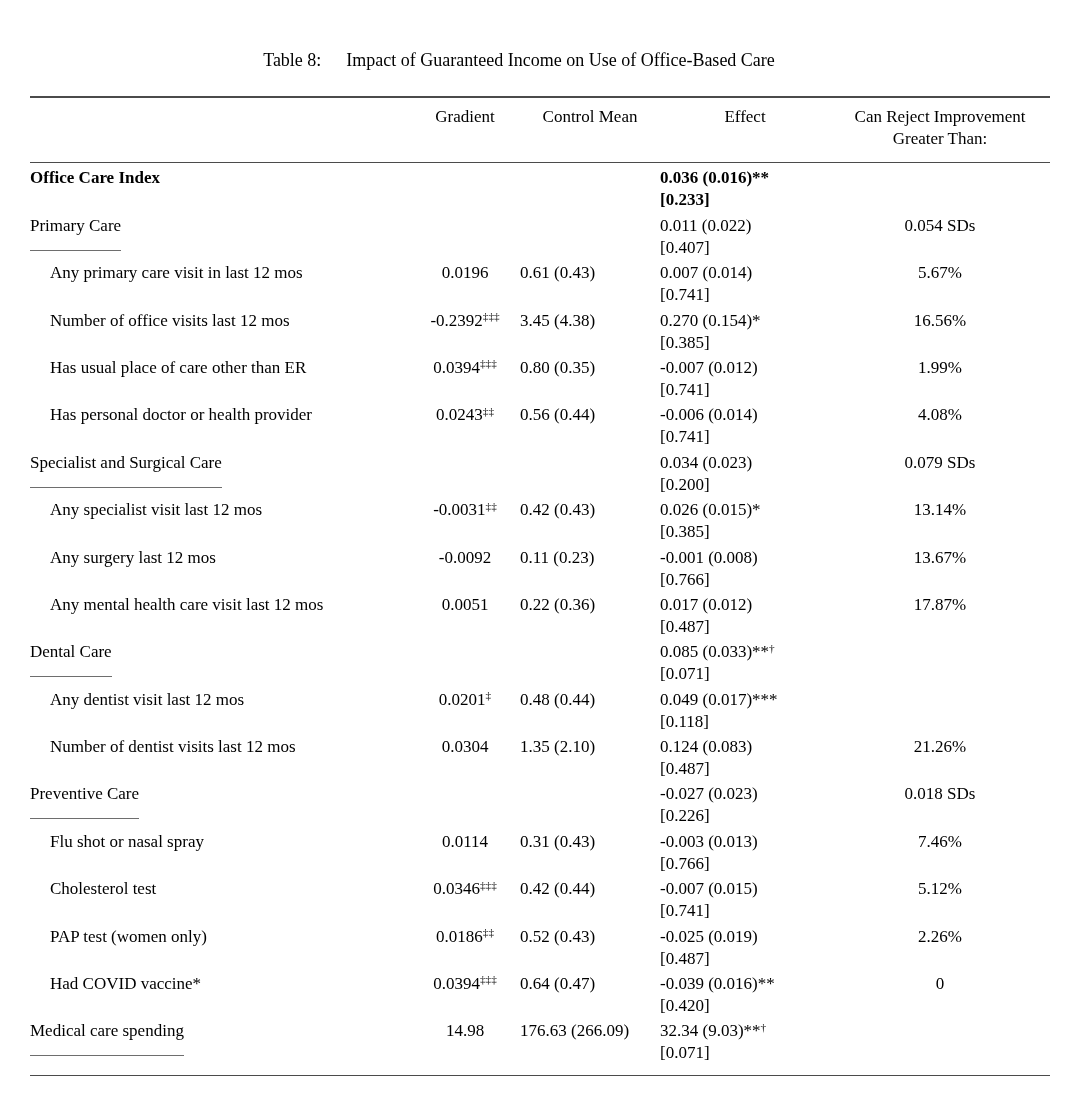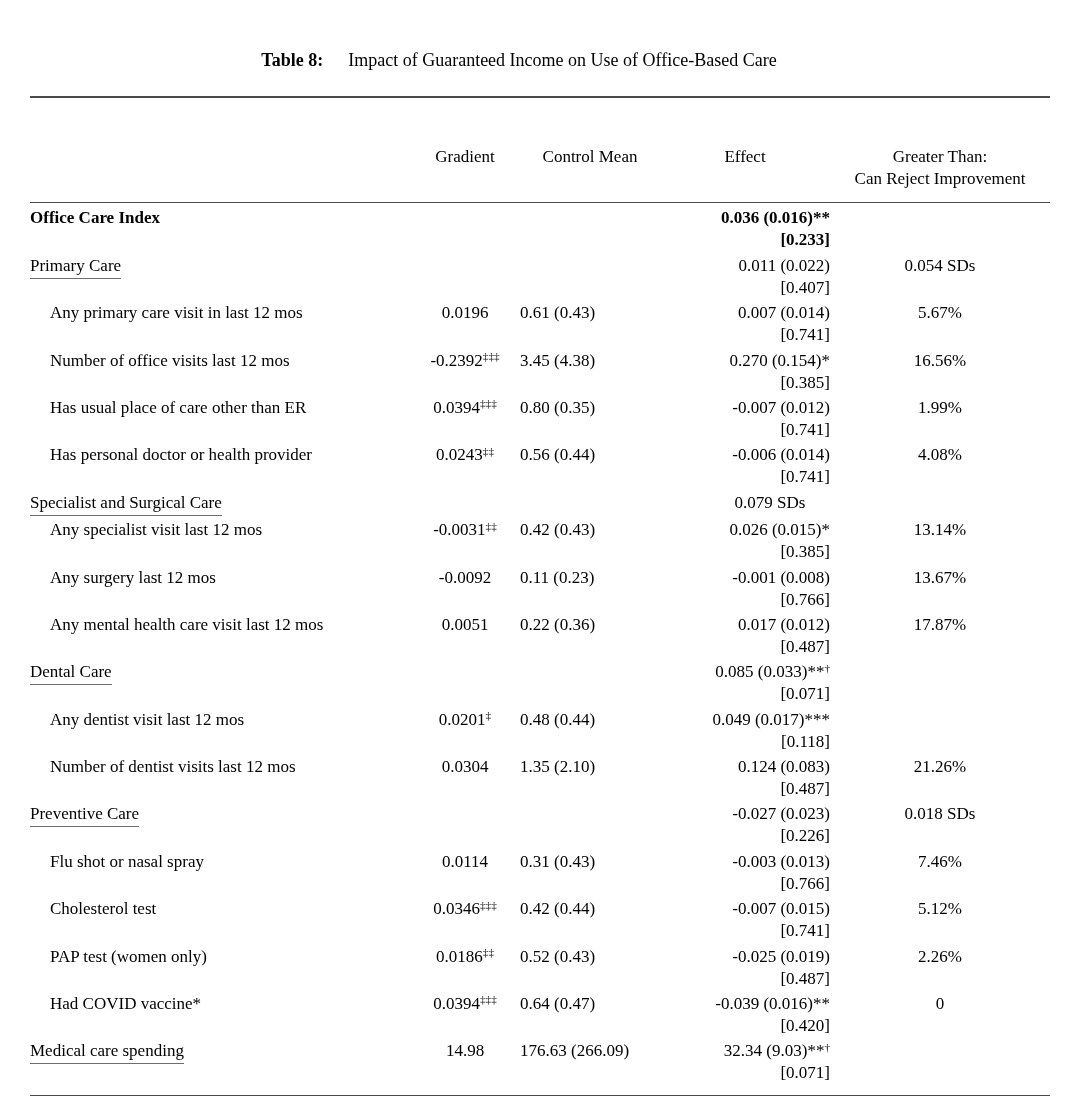--- a/index.html
+++ b/index.html
@@ -15,45 +15,45 @@
 
   .caption {
     padding-top: 48px;
     text-align: center;
     font-size: 18px;
     line-height: 25px;
     position: relative;
     left: -21px;
     white-space: nowrap;
   }
-  .caption-prefix { font-weight: 700; margin-right: 25px; }
+  .caption-prefix { font-weight: 400; margin-right: 25px; }
 
   .table-wrap { width: 1020px; margin: 23px auto 0 auto; }
 
   .rule { height: 1.7px; background: #4b4b4b; }
 
   .row { display: flex; align-items: flex-start; }
   .cell { line-height: 22px; font-size: 17px; }
   .c-label    { width: 380px; text-align: left; }
   .c-gradient { width: 110px; text-align: center; }
   .c-cmean    { width: 140px; text-align: left; }
-  .c-effect   { width: 170px; text-align: right; }
+  .c-effect   { width: 170px; text-align: left; }
   .c-reject   { width: 220px; text-align: center; }
 
-  .header-row { padding: 8px 0 12px 0; margin-top: 40px; }
+  .header-row { padding: 8px 0 12px 0; }
   .header-row .cell { text-align: center; }
 
   .table-body { padding: 4px 0 7px 0; }
   .data-row { margin-bottom: 3.4px; }
 
   .style-item .c-label { padding-left: 20px; }
   .style-section .label-text {
     display: inline-block;
     line-height: 20px;
-    padding-bottom: 2px;
+    padding-bottom: 14px;
     border-bottom: 1.6px solid #6e6e6e;
   }
   .style-bold .label-text,
   .style-bold .c-effect { font-weight: 700; }
 
   sup {
     font-size: 66%;
     line-height: 0;
     vertical-align: baseline;
     position: relative;
@@ -71,22 +71,22 @@
 
   <div class="table-wrap">
     <div class="rule"></div>
 
     <div class="row header-row">
       <div class="cell c-label"></div>
       <div class="cell c-gradient">Gradient</div>
       <div class="cell c-cmean">Control Mean</div>
       <div class="cell c-effect">Effect</div>
       <div class="cell c-reject">
+        <div>Can Reject Improvement</div>
         <div>Greater Than:</div>
-        <div>Can Reject Improvement</div>
       </div>
     </div>
 
     <div class="rule"></div>
 
     <div class="table-body" id="table-body">
         <div class="row data-row style-bold">
           <div class="cell c-label"><span class="label-text">Office Care Index</span></div>
           <div class="cell c-gradient"><span></span><sup></sup></div>
           <div class="cell c-cmean"></div>
@@ -143,20 +143,24 @@
           <div class="cell c-effect">
             <div class="effect-line"><span>-0.006 (0.014)</span><sup></sup></div>
             <div class="qvalue">[0.741]</div>
           </div>
           <div class="cell c-reject">4.08%</div>
         </div>
         <div class="row data-row style-section">
           <div class="cell c-label"><span class="label-text">Specialist and Surgical Care</span></div>
           <div class="cell c-gradient"><span></span><sup></sup></div>
           <div class="cell c-cmean"></div>
+          <div class="cell c-effect">
+            <div class="effect-line"><span>0.034 (0.023)</span><sup></sup></div>
+            <div class="qvalue">[0.200]</div>
+          </div>
           <div class="cell c-reject">0.079 SDs</div>
         </div>
         <div class="row data-row style-item">
           <div class="cell c-label"><span class="label-text">Any specialist visit last 12 mos</span></div>
           <div class="cell c-gradient"><span>-0.0031</span><sup>‡‡</sup></div>
           <div class="cell c-cmean">0.42 (0.43)</div>
           <div class="cell c-effect">
             <div class="effect-line"><span>0.026 (0.015)*</span><sup></sup></div>
             <div class="qvalue">[0.385]</div>
           </div>

